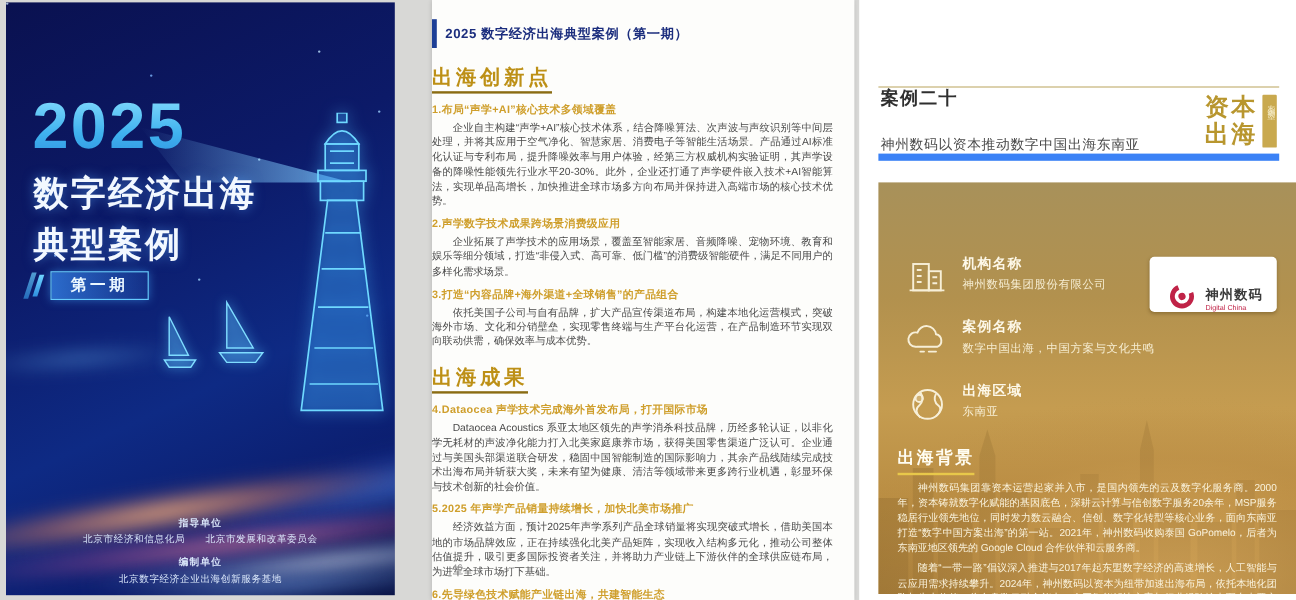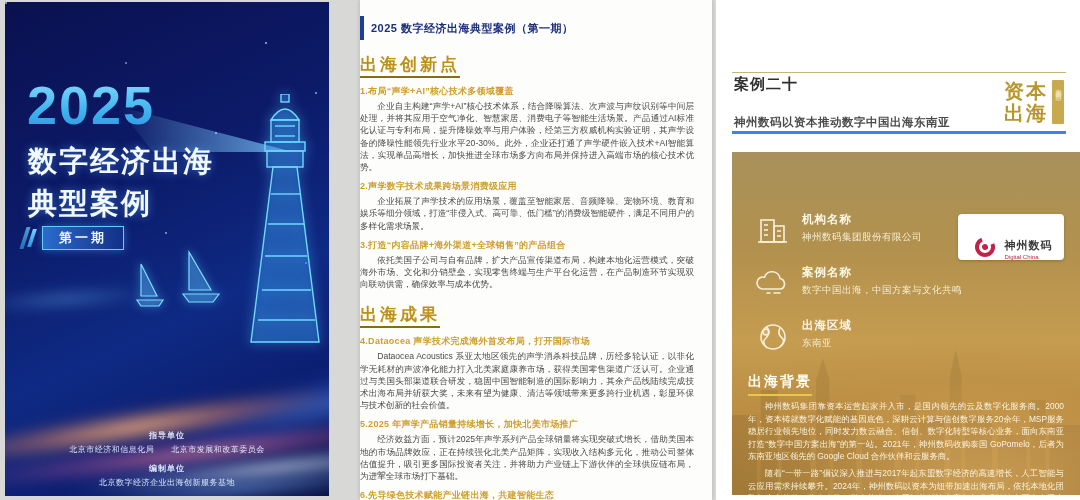--- a/index.html
+++ b/index.html
@@ -54,24 +54,24 @@
   .mid-header-text { font-size:11px; font-weight:bold; color:#1c2e7e; letter-spacing:.5px; }
   .sec-title { margin-top:16px; font-size:17px; font-weight:bold; color:#bd9016; letter-spacing:3px;
                display:inline-block; padding-bottom:3px; border-bottom:2.5px solid #8a6c12; }
   .sec-title-wrap { line-height:1; }
   .sub { font-size:9px; font-weight:bold; color:#cf9f2c; margin-top:7px; letter-spacing:.3px; }
   .para { font-size:8.6px; color:#4a4a4a; line-height:1.42; text-align:justify; text-indent:2em; margin-top:2px; }
   .pagenum { position:absolute; left:14px; bottom:22px; font-size:8px; color:#8a8a8a; }
 
   
   .casepage { position:absolute; left:716px; top:0; width:364px; height:500px; background:#ffffff; }
-  .case-head { position:absolute; left:16px; right:14px; top:72px; border-top:1px solid #c6b478; border-bottom:3px solid #3b82f6;
+  .case-head { position:absolute; left:16px; right:14px; top:72px; border-top:1px solid #c6b478; border-bottom:6px solid #3b82f6;
                height:62px; display:flex; align-items:center; justify-content:space-between; padding:6px 2px; }
   .case-no { font-size:15px; font-weight:bold; color:#2f2f2f; letter-spacing:1px; }
-  .case-title { font-size:11.5px; font-weight:bold; color:#4a4a4a; margin-top:21px; letter-spacing:.5px; }
+  .case-title { font-size:11.5px; font-weight:normal; color:#4a4a4a; margin-top:21px; letter-spacing:.5px; }
   .cat-block { display:flex; align-items:stretch; }
   .cat-chars { font-size:20px; font-weight:bold; color:#b8962e; line-height:1.1; letter-spacing:2px; text-align:right; }
   .cat-ribbon { writing-mode:vertical-rl; background:#c9a94e; color:#f3e9c2; font-size:6.5px; letter-spacing:2px;
                 padding:3px 1.5px; margin-left:4px; border-radius:1px; align-self:center; height:44px; }
   .gold { position:absolute; left:16px; right:0; top:152px; bottom:5px; overflow:hidden;
           background:linear-gradient(180deg,#a8915a 0%,#b2914e 28%,#c59c50 55%,#ba8e43 76%,#a67e3a 100%); }
   .gold-haze { position:absolute; left:0; right:0; bottom:0; height:230px; pointer-events:none;
           background:radial-gradient(110% 90% at 70% 100%,rgba(240,190,110,.55),rgba(190,140,70,.25) 55%,transparent 80%); }
   .skyline { position:absolute; bottom:0; left:0; width:100%; opacity:.5; }
   .gold-inner { position:absolute; inset:0; padding:18px 16px;margin-top:42px; }

